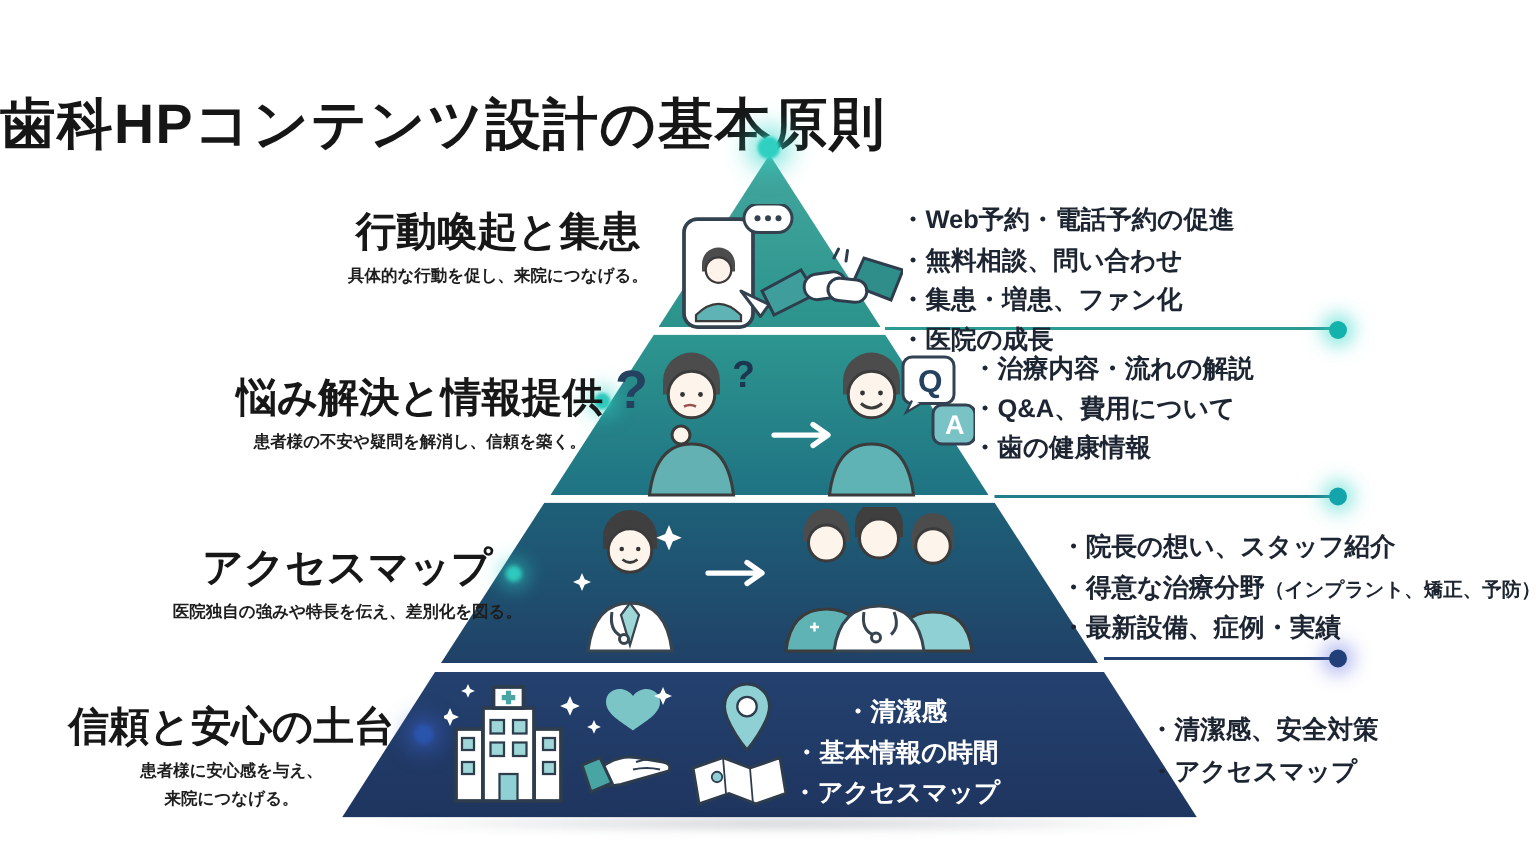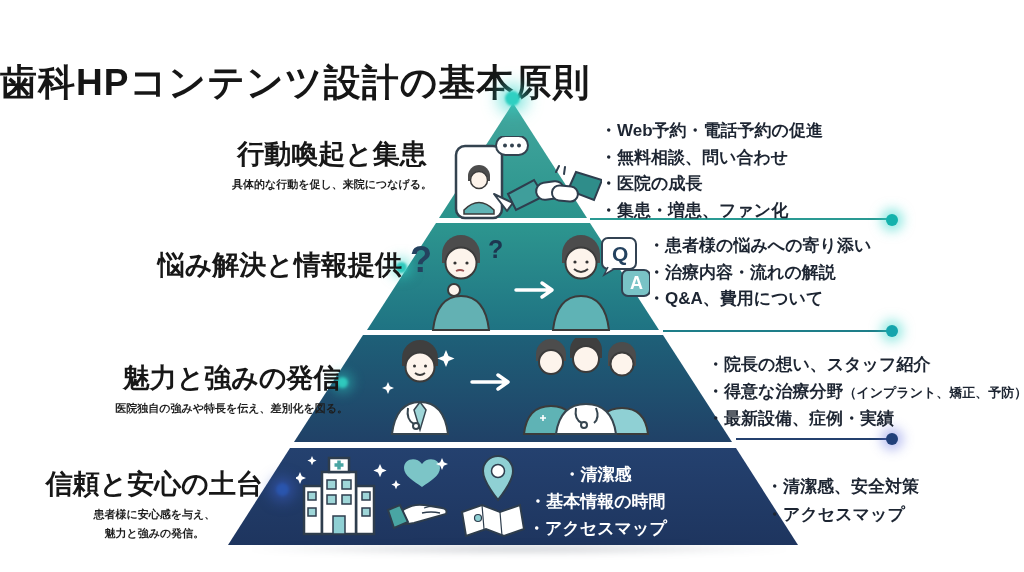--- a/index.html
+++ b/index.html
@@ -77,41 +77,42 @@
   <div class="dot g2"></div>
   <div class="dot g3"></div>
   <div class="dot g4"></div>
 
   <div class="leftblock" style="right:592px;top:139px;">
     <div class="heading">行動喚起と集患</div>
     <div class="sub">具体的な行動を促し、来院につなげる。</div>
   </div>
   <div class="leftblock" style="right:622px;top:250px;">
     <div class="heading">悩み解決と情報提供</div>
+    <div class="sub">患者様の不安や疑問を解消し、信頼を築く。</div>
   </div>
   <div class="leftblock" style="right:676px;top:363px;">
-    <div class="heading">魅力と強みの発信</div>
+    <div class="heading">アクセスマップ</div>
     <div class="sub">医院独自の強みや特長を伝え、差別化を図る。</div>
   </div>
   <div class="leftblock" style="right:761px;top:469px;">
     <div class="heading">信頼と安心の土台</div>
     <div class="sub">患者様に安心感を与え、</div>
-    <div class="sub" style="margin-top:0;">魅力と強みの発信。</div>
-  </div>
-
-  <div class="list" style="left:600px;top:118px;">
+    <div class="sub" style="margin-top:0;">来院につなげる。</div>
+  </div>
+
+  <div class="list" style="left:600px;top:134px;">
     <div class="b">・Web予約・電話予約の促進</div>
     <div class="b">・無料相談、問い合わせ</div>
+    <div class="b">・集患・増患、ファン化</div>
     <div class="b">・医院の成長</div>
-    <div class="b">・集患・増患、ファン化</div>
   </div>
   <div class="list" style="left:648px;top:233px;">
-    <div class="b">・患者様の悩みへの寄り添い</div>
     <div class="b">・治療内容・流れの解説</div>
     <div class="b">・Q&amp;A、費用について</div>
+    <div class="b">・歯の健康情報</div>
   </div>
   <div class="list" style="left:707px;top:352px;">
     <div class="b"><span>・院長の想い、スタッフ紹介</span></div>
     <div class="b"><span>・得意な治療分野</span><span class="small">（インプラント、矯正、予防）</span></div>
     <div class="b"><span>・最新設備、症例・実績</span></div>
   </div>
   <div class="list l4" style="left:766px;top:457px;margin-top:16px;">
     <div class="b">・清潔感、安全対策</div>
     <div class="b">・アクセスマップ</div>
   </div>

